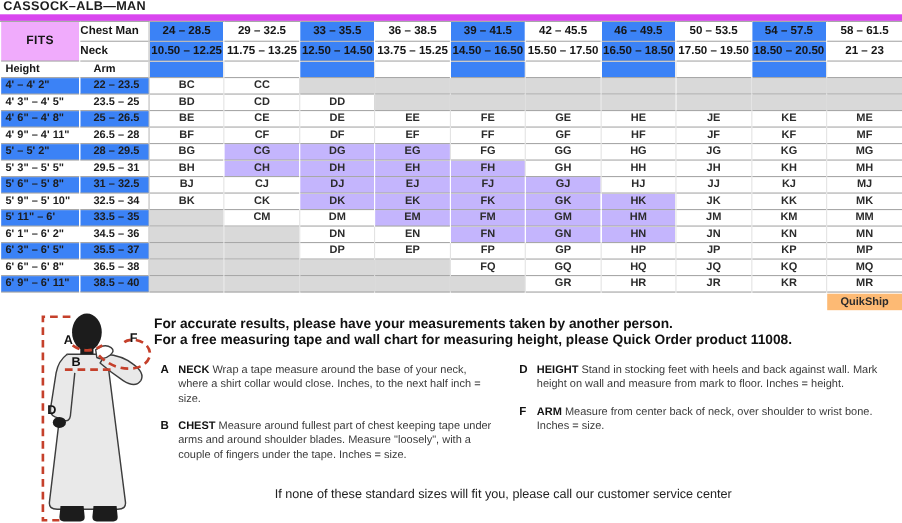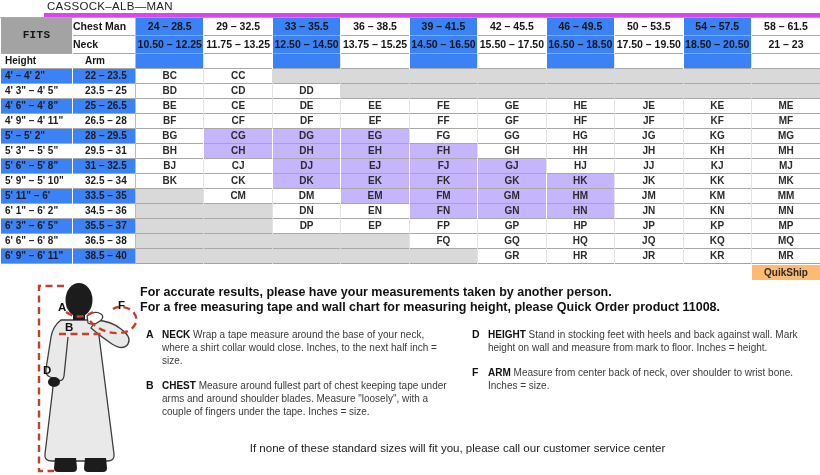--- a/index.html
+++ b/index.html
@@ -2,39 +2,39 @@
 <html><head>
 <meta charset="utf-8">
 <style>
   html,body{margin:0;padding:0;background:#fff;}
   .sheet{
     position:relative;width:820px;height:475px;background:#fff;overflow:hidden;
     font-family:"Liberation Sans",sans-serif;color:#1c1c1c;
   }
   
   .title{
-    height:13px;line-height:13px;font-size:11.5px;font-weight:normal;
-    letter-spacing:.3px;padding-left:3px;border-bottom:4px solid #d946ef;margin-left:44px;
+    height:13px;line-height:13px;font-size:11.5px;font-weight:bold;
+    letter-spacing:.3px;padding-left:3px;border-bottom:6px solid #d946ef;
   }
   
   table.size-table{
     width:820px;table-layout:fixed;border-collapse:collapse;
     border-bottom:1px solid #a2a2a2;
   }
   table.size-table col.c-height{width:72px;}
   table.size-table col.c-arm{width:63px;}
   .size-table th,.size-table td{
     padding:0;font-weight:bold;font-size:10px;line-height:1;
     border-top:1px solid #a8a8a8;border-left:1px solid #fff;
     white-space:nowrap;overflow:hidden;
   }
   .size-table thead th{height:17px;font-size:10.5px;text-align:center;color:#161616;}
   .size-table thead tr.spacer th{height:14px;}
   .size-table tbody th,.size-table tbody td{height:14px;}
-  .size-table th.fits{background:#a3a3a3;font-size:11px;text-align:center;letter-spacing:.3px;font-family:Liberation Mono, monospace;}
+  .size-table th.fits{background:#f0abfc;font-size:11px;text-align:center;letter-spacing:.3px;}
   .size-table th.axis{text-align:left;padding-right:21px;}
   .size-table th.rowlab{text-align:left;font-size:10px;}
   .size-table th.h-col{padding-left:4px;}
   .size-table th.a-col{padding-left:12px;}
   .size-table .cream{background:#3b82f6;}
   .size-table td{ text-align:center;color:#2b2b2b;}
   .size-table td.ok{background:#fff;border-left:1px solid #e3e3e3;}
   .size-table td.quik{background:#c4b5fd;border-left:1px solid #fff;}
   .size-table td.na{background:#d9d9d9;border-left:1px solid #d9d9d9;}
   .size-table td.first-data,.size-table th.first-data{border-left:1px solid #bbbbbb;}

